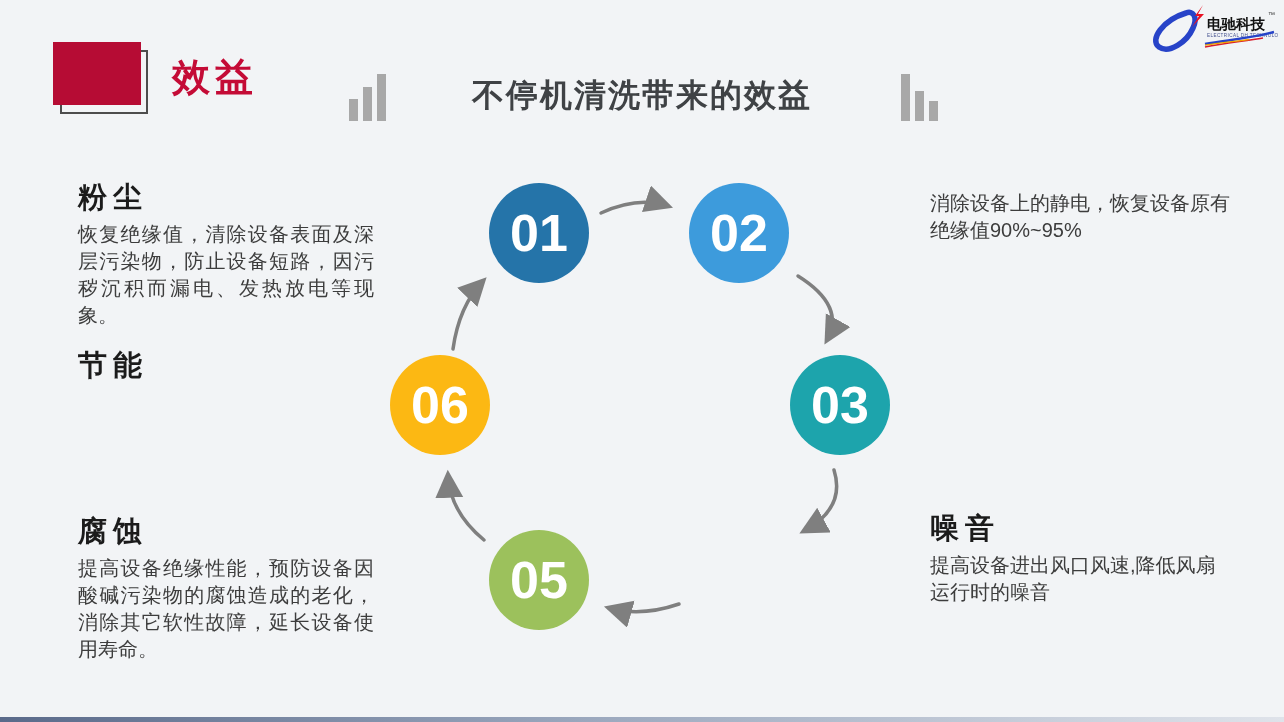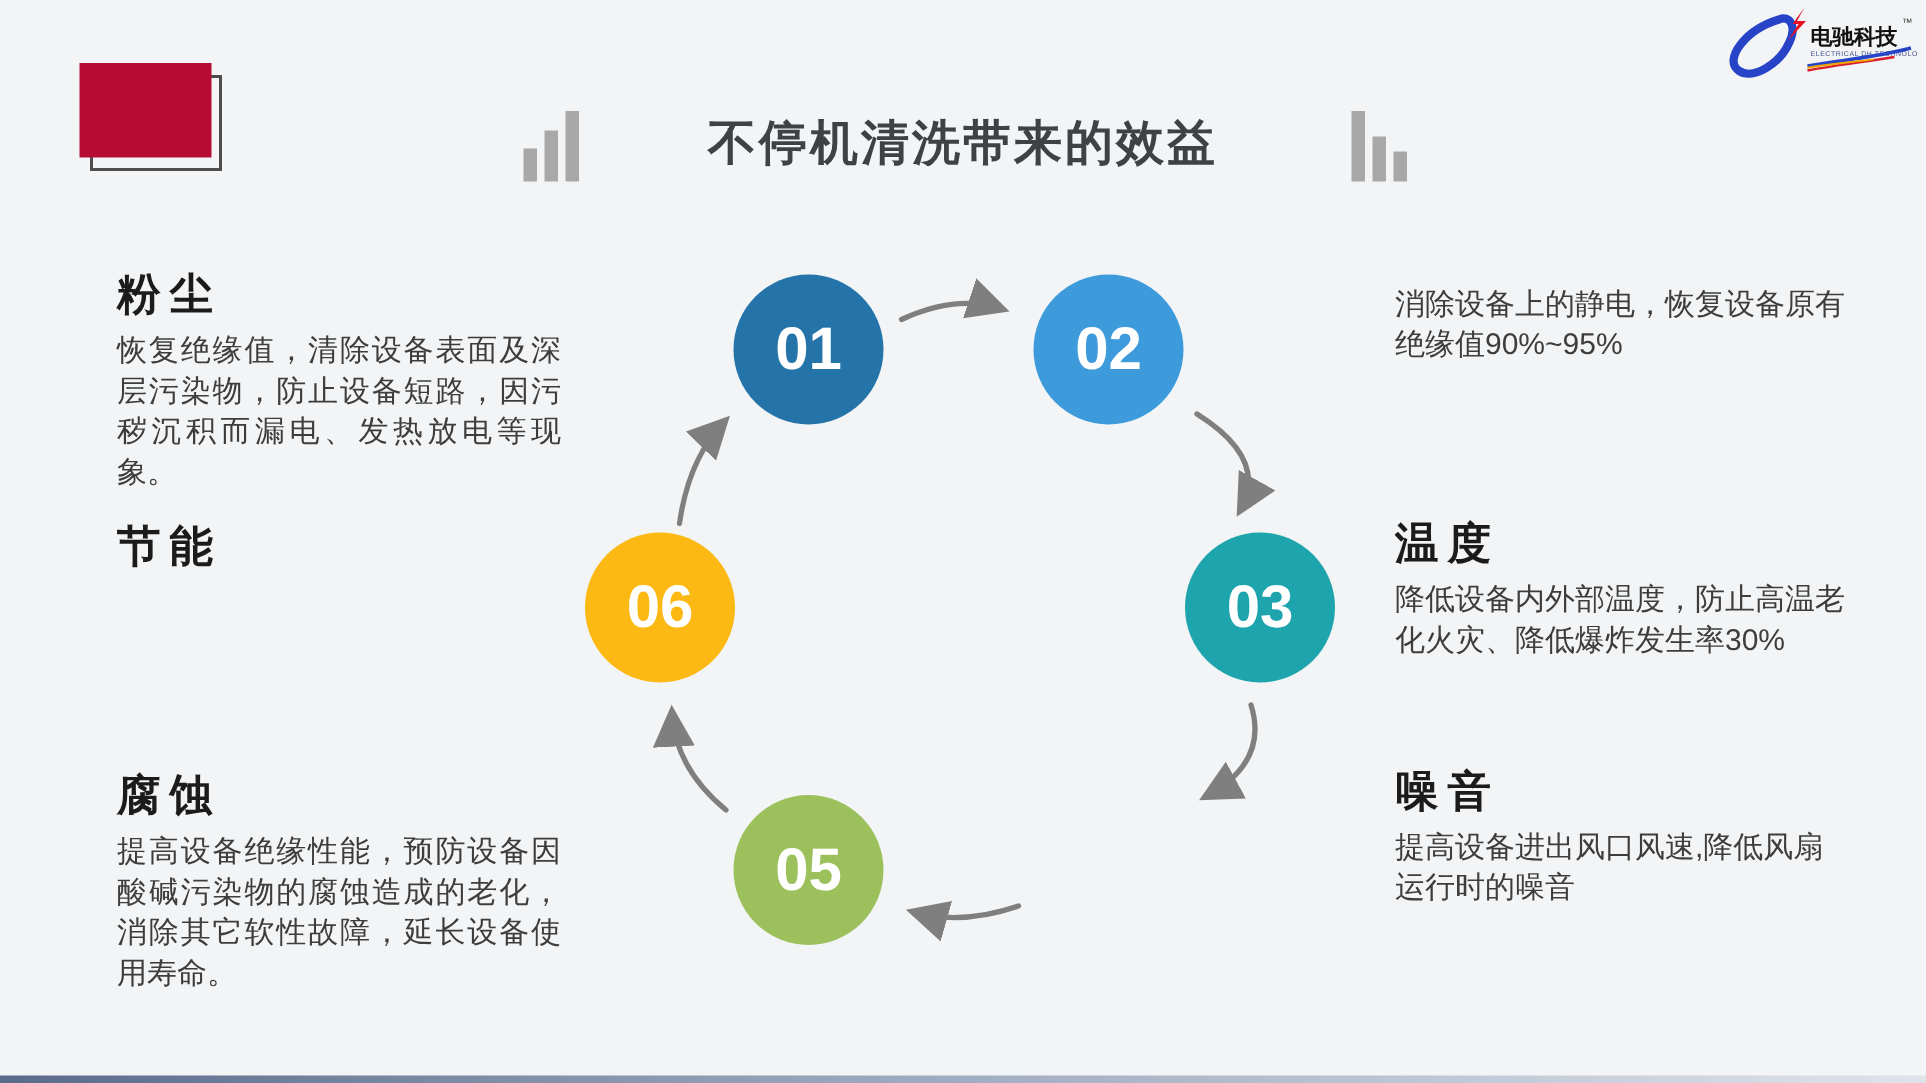--- a/index.html
+++ b/index.html
@@ -16,21 +16,21 @@
   .page-title{position:absolute;left:0;right:0;top:74px;text-align:center;font-size:32px;font-weight:900;letter-spacing:2px;color:#3f4245;}
   .bars{position:absolute;display:flex;align-items:flex-end;gap:5px;height:47px;top:74px;}
   .bars span{display:block;width:9px;background:#a8a8a8;}
   .bars-left{left:349px;}
   .bars-right{left:901px;}
   .bars-left span:nth-child(1){height:22px;} .bars-left span:nth-child(2){height:34px;} .bars-left span:nth-child(3){height:47px;}
   .bars-right span:nth-child(1){height:47px;} .bars-right span:nth-child(2){height:30px;} .bars-right span:nth-child(3){height:20px;}
   
   .logo{position:absolute;right:6px;top:4px;width:128px;height:54px;}
   
-  .circle{position:absolute;width:100px;height:100px;border-radius:50%;display:flex;align-items:center;justify-content:center;color:#fff;font-size:40px;font-weight:700;}
+  .circle{position:absolute;width:100px;height:100px;border-radius:50%;display:flex;align-items:center;justify-content:center;color:#fff;font-size:52px;font-weight:700;}
   .circle.serif{font-family:"Liberation Serif","DejaVu Serif",serif;}
   .c01{left:489px;top:183px;} .c02{left:689px;top:183px;text-align:center;}
   .c03{left:790px;top:355px;} .c04{left:690px;top:529px;}
   .c05{left:489px;top:530px;} .c06{left:390px;top:355px;}
   .arrows{position:absolute;left:0;top:0;width:1284px;height:722px;pointer-events:none;}
   
   .benefit{position:absolute;}
   .b-title{font-size:29px;font-weight:700;letter-spacing:6px;color:#1b1b1b;line-height:34px;}
   .b-title.right{text-align:left;}
   .b-desc{margin-top:7px;font-size:20px;line-height:27px;color:#3d3d3d;}
@@ -42,20 +42,21 @@
   
   .footer-bar{position:absolute;left:0;bottom:0;width:100%;height:5px;background:linear-gradient(90deg,#5a6a8a 0%,#9aa7bd 45%,#dfe3ea 100%);}
 </style>
 </head>
 <body>
 
 <div class="slide">
 
   <div class="corner-outline"></div>
   <div class="corner-rect"></div>
+  <div class="corner-title">效益</div>
 
   <div class="bars bars-left">
       <span></span>
       <span></span>
       <span></span>
     </div>
   <div class="page-title">不停机清洗带来的效益</div>
   <div class="bars bars-right">
       <span></span>
       <span></span>
@@ -115,23 +116,19 @@
     <div class="b-title right">节能</div>
   </div>
   <div class="benefit left-col bl3">
     <div class="b-title right">腐蚀</div>
     <div class="b-desc">提高设备绝缘性能，预防设备因酸碱污染物的腐蚀造成的老化，消除其它软性故障，延长设备使用寿命。</div>
   </div>
 
   <div class="benefit right-col br1">
     <div class="b-desc">消除设备上的静电，恢复设备原有绝缘值90%~95%</div>
   </div>
-  <div class="benefit right-col br2">
-    <div class="b-title">温度</div>
-    <div class="b-desc">降低设备内外部温度，防止高温老化火灾、降低爆炸发生率30%</div>
-  </div>
   <div class="benefit right-col br3">
     <div class="b-title">噪音</div>
     <div class="b-desc">提高设备进出风口风速,降低风扇运行时的噪音</div>
   </div>
 
   <div class="footer-bar"></div>
 </div>
 
 </body></html>

